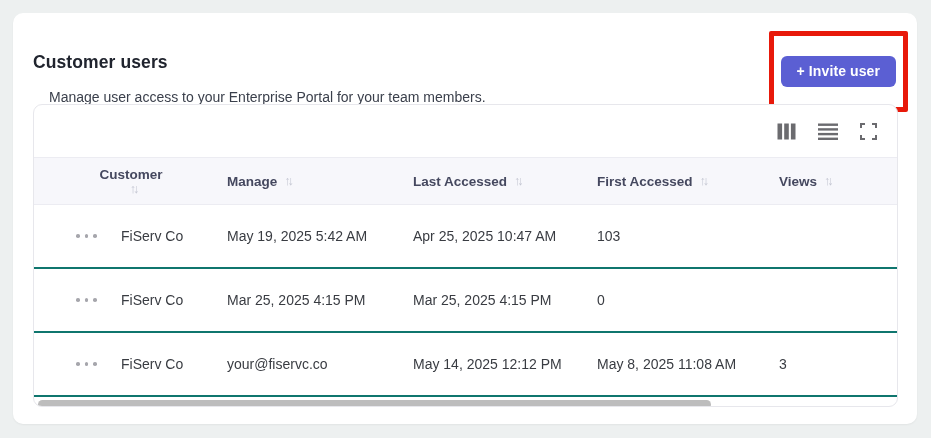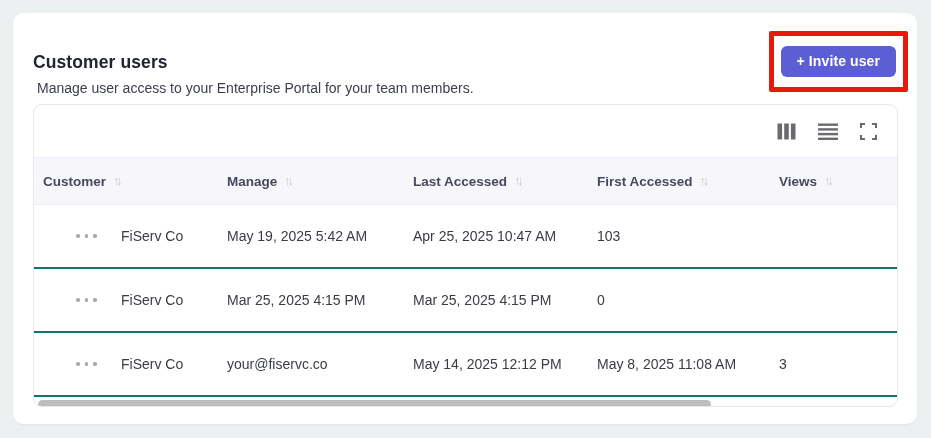--- a/index.html
+++ b/index.html
@@ -16,24 +16,24 @@
   }
   .card-header{
     display:flex;justify-content:space-between;align-items:flex-start;
     padding:21px 9px 0 20px;
   }
   .page-title{
     font-size:17.5px;font-weight:700;color:#20242e;letter-spacing:.1px;
     margin:18px 0 7px 0;
   }
   .page-subtitle{
-    font-size:14px;color:#3b404c;margin:4px;
+    font-size:14px;color:#3b404c;margin:16px;
   }
   .annotation-box{
-    border:5px solid #e8190a;border-radius:2px;padding:10px 7px;
+    border:5px solid #e8190a;border-radius:2px;padding:20px 7px;
     margin-top:-3px;
   }
   .invite-btn{
     display:inline-block;background:#5b5fd3;color:#ffffff;
     font-size:14px;font-weight:700;font-family:inherit;
     border:none;border-radius:6px;padding:7px 16px 8px 16px;cursor:pointer;
     letter-spacing:.1px;
   }
   .panel{
     position:absolute;left:20px;top:91px;width:863px;height:301px;
@@ -45,21 +45,21 @@
     gap:22px;padding-right:20px;
   }
   .tool-icon{display:flex;align-items:center;cursor:pointer;background:none;border:none;padding:0;}
   .thead{
     display:grid;grid-template-columns:185px 186px 184px 182px 1fr;
     height:46px;align-items:center;
     background:#f7f7fb;border-top:1px solid #ececf2;border-bottom:1px solid #ececf2;
     font-size:13.5px;font-weight:700;color:#45485f;
   }
   .th{display:flex;align-items:center;padding-left:8px;cursor:pointer;}
-  .th.first{padding-left:9px;}
+  .th.first{padding-left:9px;flex-direction:column;}
   .sort-icon{
     color:#c5c7d3;font-size:12.5px;font-weight:400;margin-left:7px;
     letter-spacing:-3px;padding-right:3px;
   }
   .trow{
     display:grid;grid-template-columns:77px 108px 186px 184px 182px 1fr;
     height:62px;align-items:center;
     border-bottom:2px solid #0f766e;
     font-size:14px;color:#393c42;
   }

